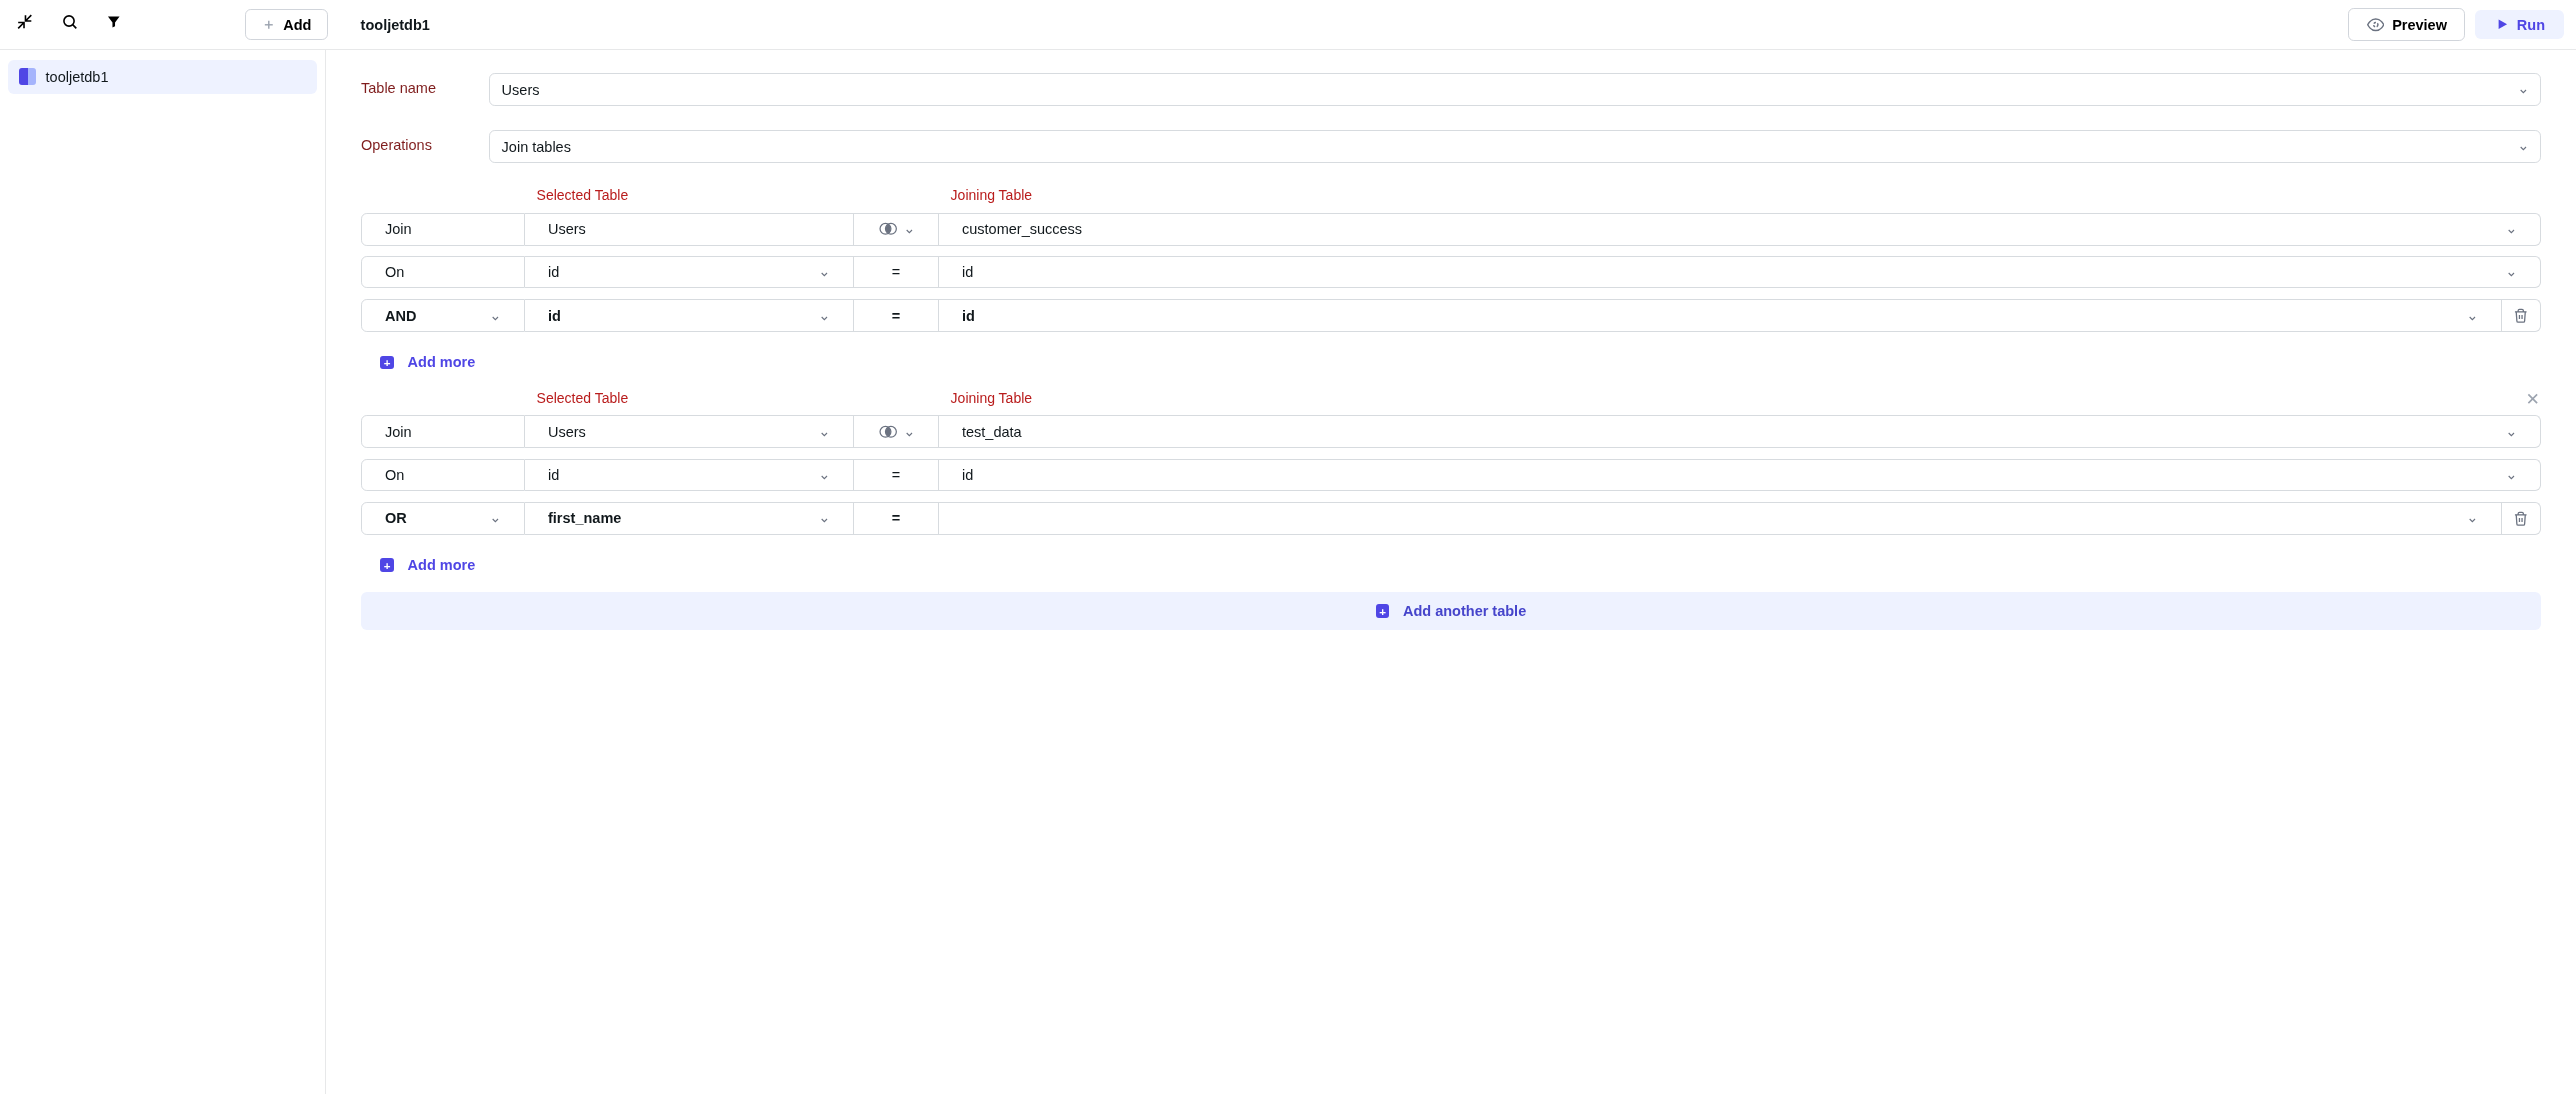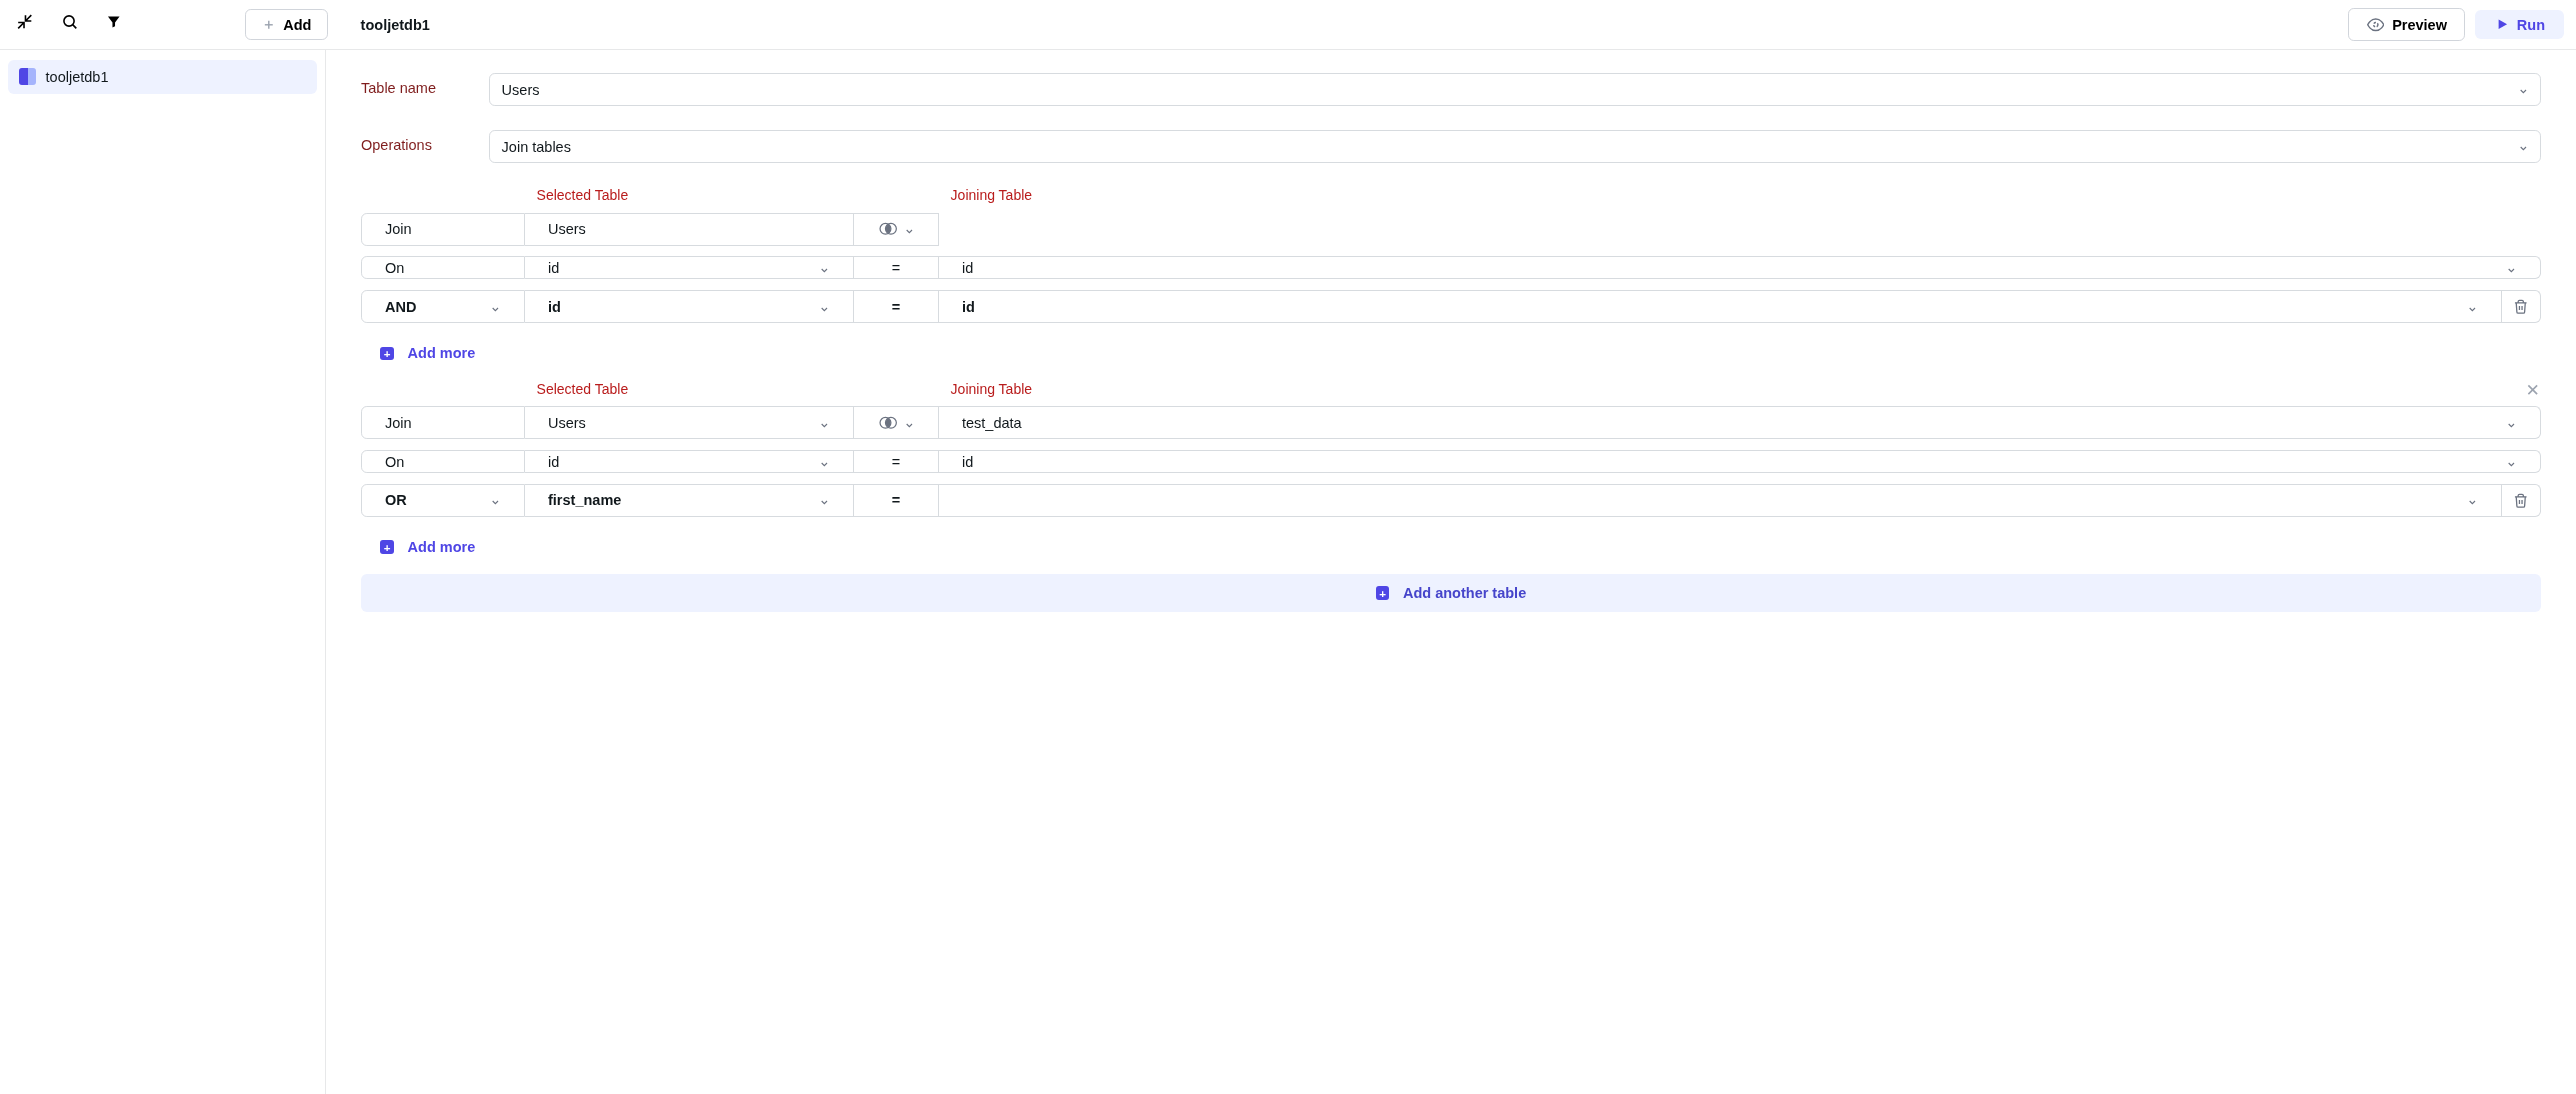--- a/index.html
+++ b/index.html
@@ -174,21 +174,21 @@
       color: #9ca3af;
     }
     .join-row-grid {
       display: grid;
       grid-template-columns: 164px 329px 85px 1fr;
       height: 33px;
     }
     .on-row-grid {
       display: grid;
       grid-template-columns: 164px 329px 85px 1fr;
-      height: 23px;
+      height: 32px;
     }
     .condition-row-grid {
       display: grid;
       grid-template-columns: 164px 329px 85px 1fr 39px;
       height: 33px;
       font-weight: bold;
     }
     .cell {
       border: 1px solid #d7dbdf;
       padding: 0 23px;
@@ -369,20 +369,26 @@
                         <circle cx="11" cy="10" r="8" fill="none" stroke="#6b7280" stroke-width="1.8"></circle>
                         <circle cx="19" cy="10" r="8" fill="none" stroke="#6b7280" stroke-width="1.8"></circle>
                         <path d="M15 3.3 A8 8 0 0 1 15 16.7 A8 8 0 0 1 15 3.3" fill="#6b7280"></path>
                       </svg>
                   </span>
                   <span class="chevron"><svg viewBox="0 0 24 24" fill="none" stroke="currentColor" stroke-width="2.5">
                         <polyline points="6 9 12 15 18 9"></polyline>
                       </svg></span>
                 </span>
               </div>
+              <div class="cell cell-select last">
+                <span>customer_success</span>
+                <span class="chevron"><svg viewBox="0 0 24 24" fill="none" stroke="currentColor" stroke-width="2.5">
+                      <polyline points="6 9 12 15 18 9"></polyline>
+                    </svg></span>
+              </div>
             </div>
           </div>
 
           <div class="row-group">
             <div class="on-row-grid">
               <div class="cell first">
                   <span>On</span>
                 </div>
               <div class="cell cell-select">
                 <span>id</span>

